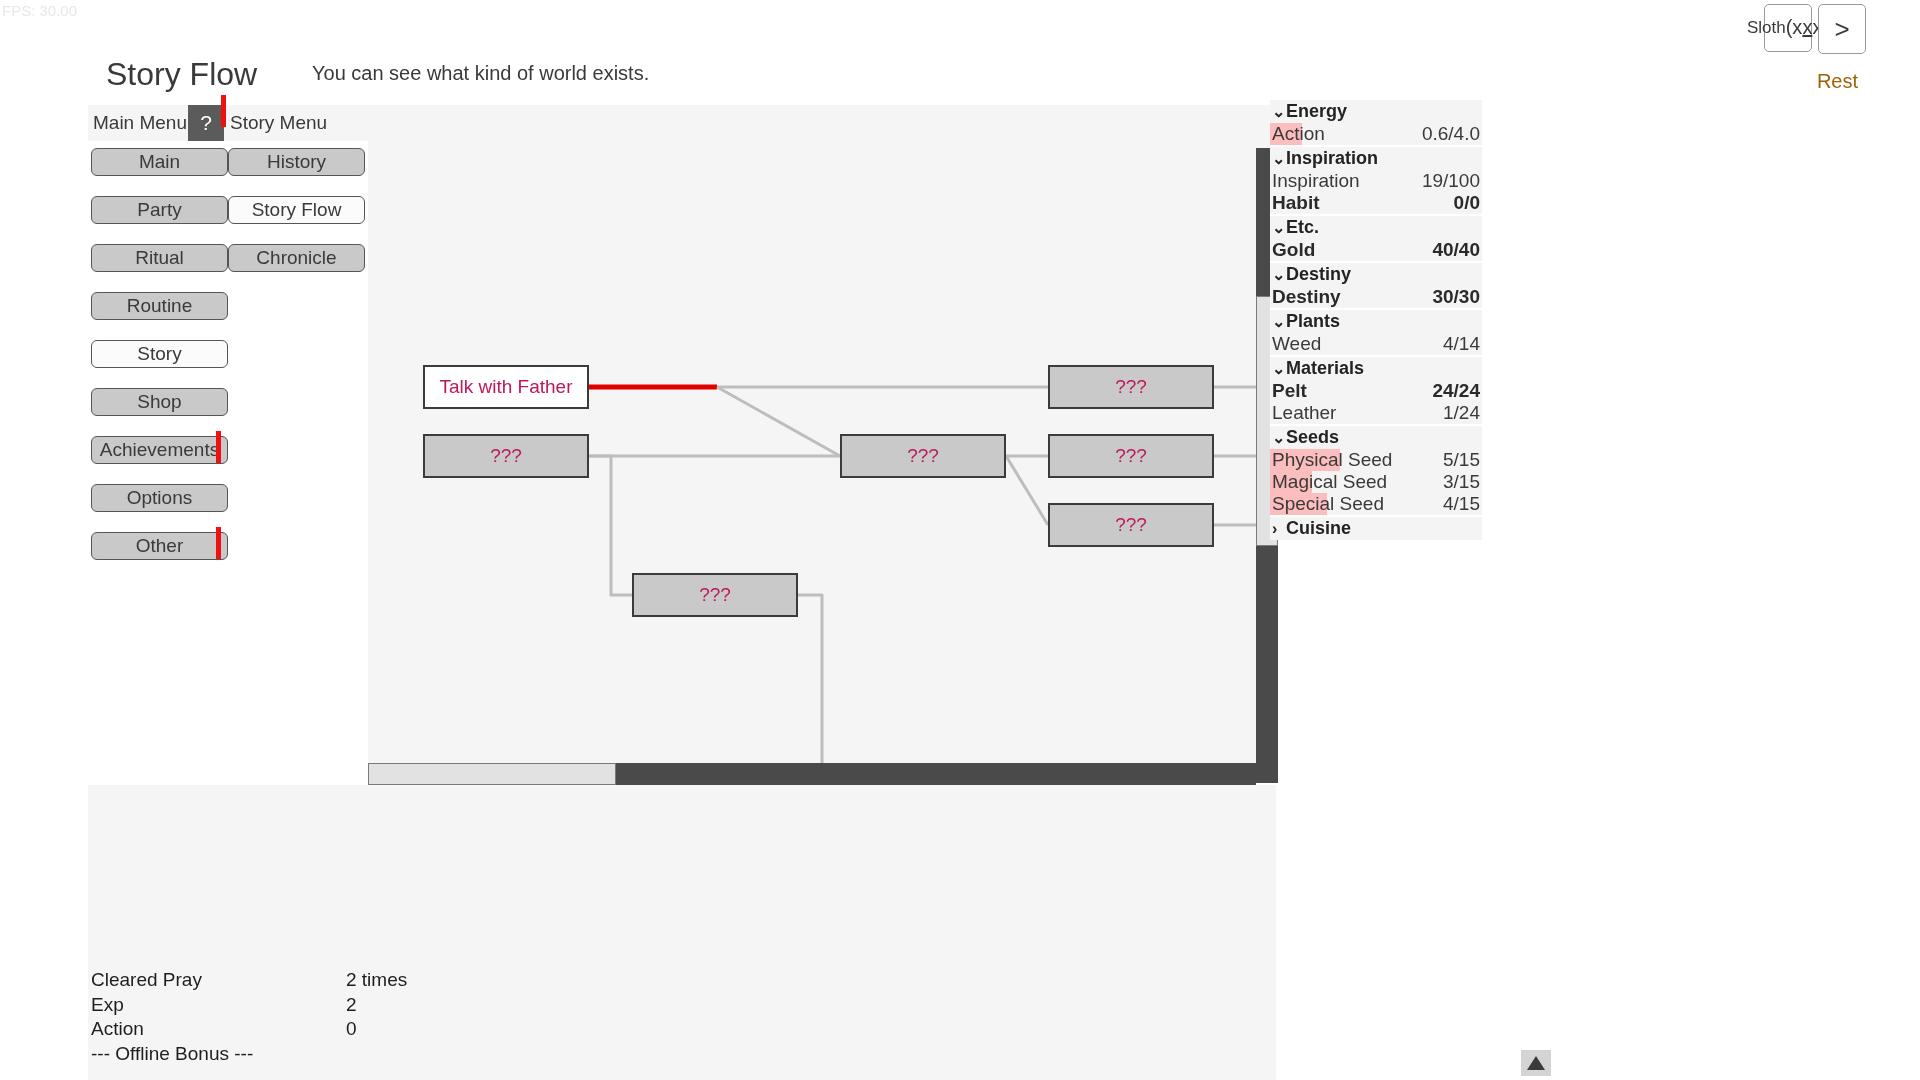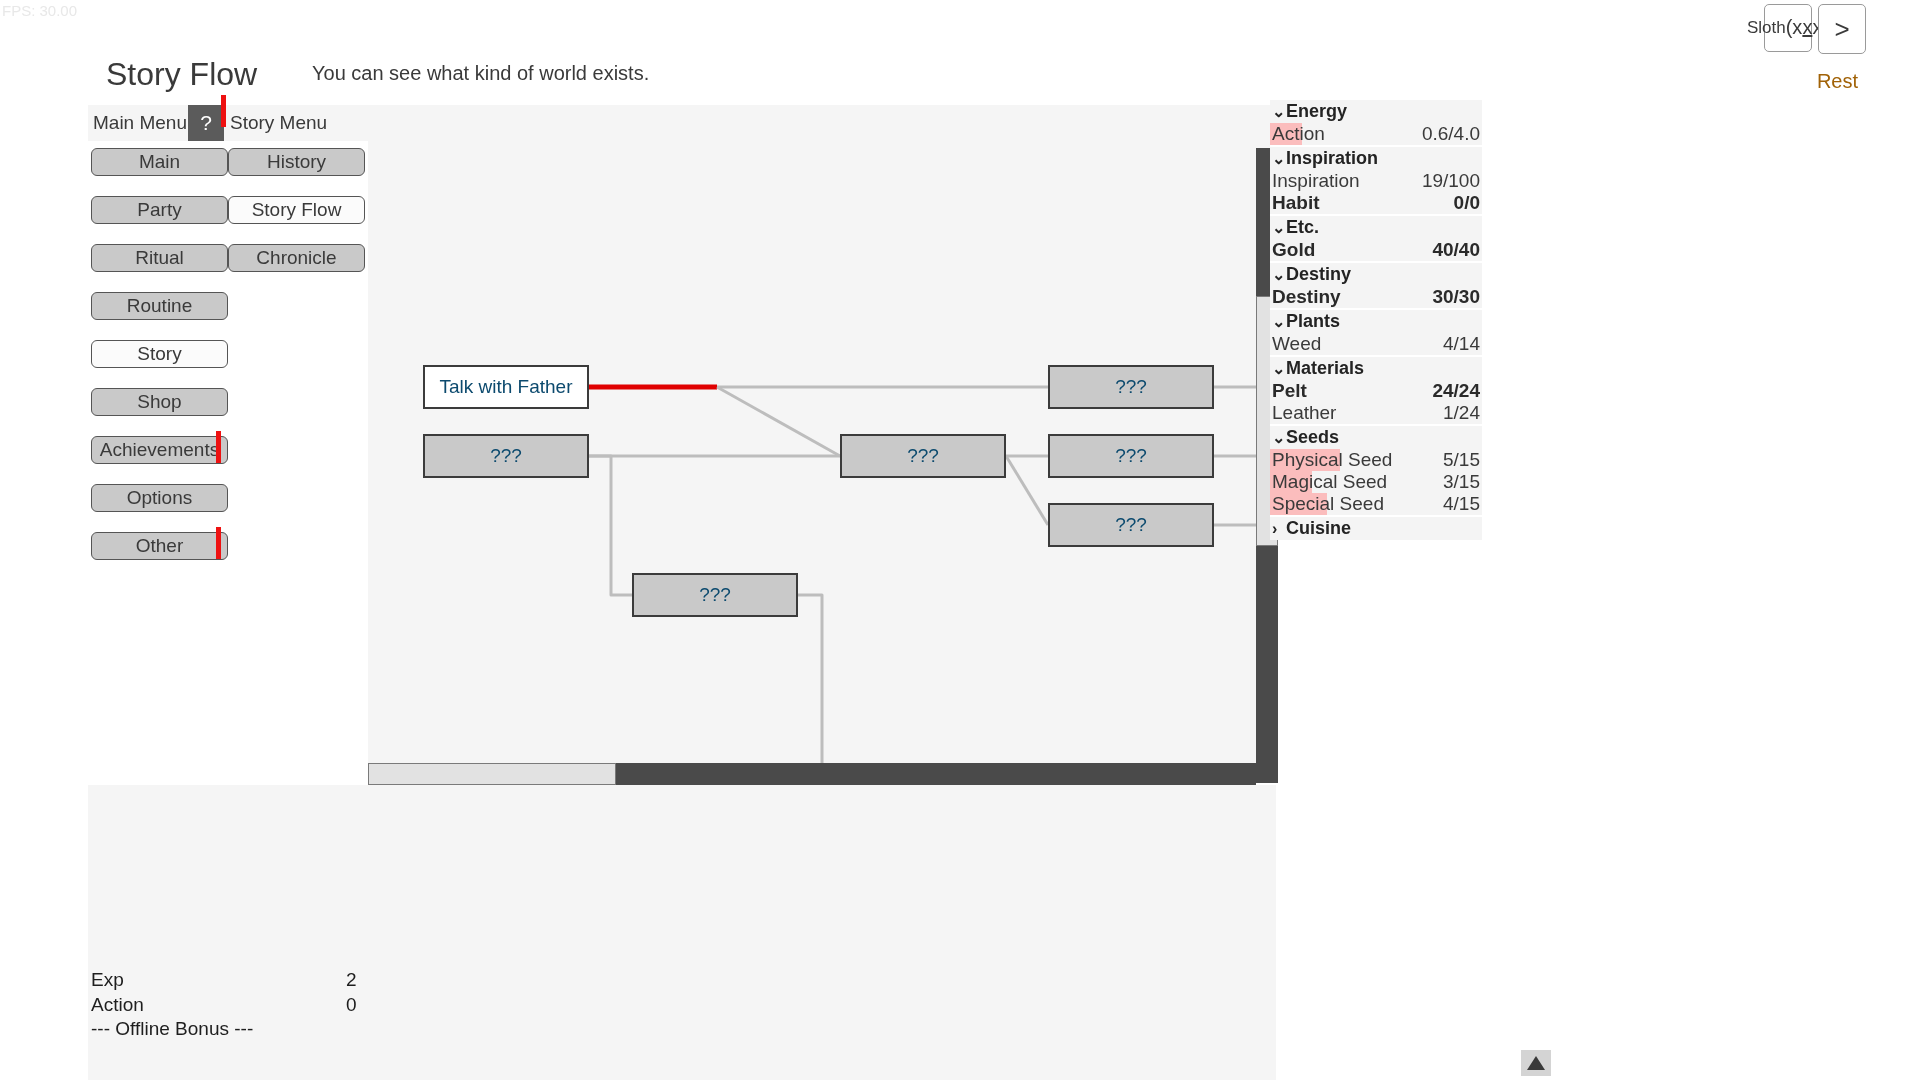--- a/index.html
+++ b/index.html
@@ -90,21 +90,21 @@
   }
 
   
   .canvas {
     position: absolute; left: 368px; top: 141px; width: 908px; height: 642px;
     background: #f5f5f5; overflow: hidden;
   }
   .node {
     position: absolute; border: 2px solid #3b3b3b; background: #c9c9c9;
     display: flex; align-items: center; justify-content: center;
-    font-size: 19px; color: #0c4a6e;
+    font-size: 19px; color: #be185d;
   }
   .node.done { background: #ffffff; }
 
   .vscroll {
     position: absolute; left: 1256px; top: 148px; width: 22px; height: 635px;
     background: #4a4a4a;
   }
   .vscroll .thumb {
     position: absolute; left: 0; width: 22px; top: 148px; height: 250px;
     background: #e2e2e2; border: 1px solid #7a7a7a;
@@ -357,20 +357,24 @@
       </div>
       <div class="res-group">
         <span class="chev">›</span>
         <span>Cuisine</span>
       </div>
     </div>
 
   <div class="logpanel"></div>
   <div class="logtext" id="logtext">
       <div class="logline">
+        <span class="lbl">Cleared Pray</span>
+        <span>2 times</span>
+      </div>
+      <div class="logline">
         <span class="lbl">Exp</span>
         <span>2</span>
       </div>
       <div class="logline">
         <span class="lbl">Action</span>
         <span>0</span>
       </div>
       <div>--- Offline Bonus ---</div>
     </div>
   <div class="log-tri">

